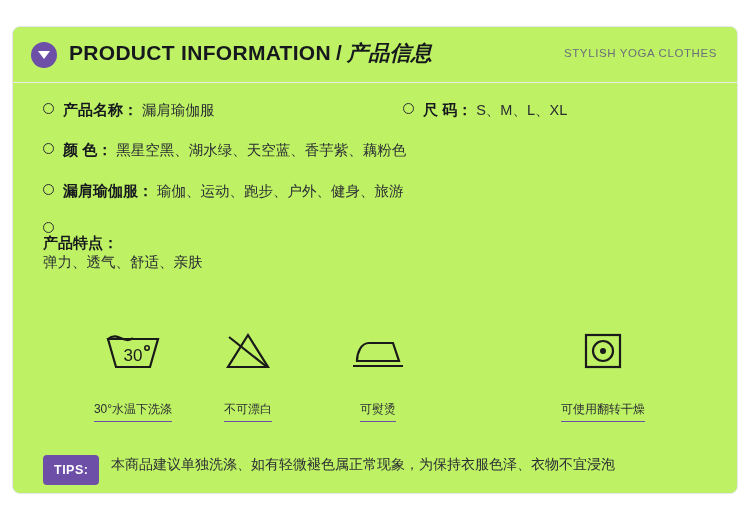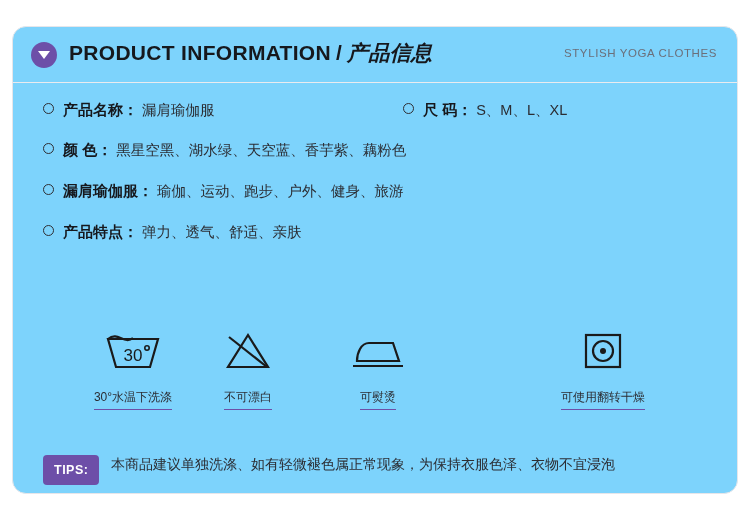--- a/index.html
+++ b/index.html
@@ -7,23 +7,23 @@
     width:750px;height:519px;
     background:#ffffff;
     font-family:"Liberation Sans","DejaVu Sans",sans-serif;
     color:#1a1a1a;
     overflow:hidden;
   }
   .card{
     position:absolute;
     left:12px;top:26px;
     width:726px;height:468px;
-    background:#7dd3fc;
+    background:#bef264;
     border:1px solid #e6e6ea;
-    border-radius:14px;
+    border-radius:8px;
     box-sizing:border-box;
   }
   
   .header{
     position:absolute;left:0;top:0;right:0;height:56px;
     border-bottom:1px solid #ebebef;
     box-sizing:border-box;
   }
   .hdr-mark{
     position:absolute;left:18px;top:15px;
@@ -64,21 +64,21 @@
     position:relative;top:-1px;
     flex:none;
   }
   .lab{font-size:15px;font-weight:bold;color:#16181d;margin-right:4px;}
   .val{font-size:14.5px;color:#2b2d33;}
   
   .care{position:absolute;left:0;top:300px;right:0;height:110px;}
   .care-item{position:absolute;text-align:center;width:150px;}
   .care-icon{height:48px;display:flex;align-items:center;justify-content:center;text-decoration:underline;}
   .care-cap{
-    margin-top:14px;font-size:12px;color:#2b2d33;
+    margin-top:26px;font-size:12px;color:#2b2d33;
     display:inline-block;
     border-bottom:1px solid #6d4fa8;
     padding-bottom:3px;
   }
   
   .tips{position:absolute;left:0;top:428px;right:0;height:40px;}
   .tips-badge{
     position:absolute;left:30px;top:0;
     background:#6d4fa8;color:#fff;
     font-size:12.5px;font-weight:bold;letter-spacing:.5px;
@@ -121,21 +121,21 @@
       <span class="lab">颜  色：</span>
       <span class="val">黑星空黑、湖水绿、天空蓝、香芋紫、藕粉色</span>
     </div>
 
     <div class="row" style="left:30px;top:99px;">
       <span class="bullet"></span>
       <span class="lab">漏肩瑜伽服：</span>
       <span class="val">瑜伽、运动、跑步、户外、健身、旅游</span>
     </div>
 
-    <div class="row" style="left:30px;top:140px;">
+    <div class="row" style="left:30px;top:140px;flex-direction:column;">
       <span class="bullet"></span>
       <span class="lab">产品特点：</span>
       <span class="val">弹力、透气、舒适、亲肤</span>
     </div>
 
 
   </div>
 
   <div class="care">
 

